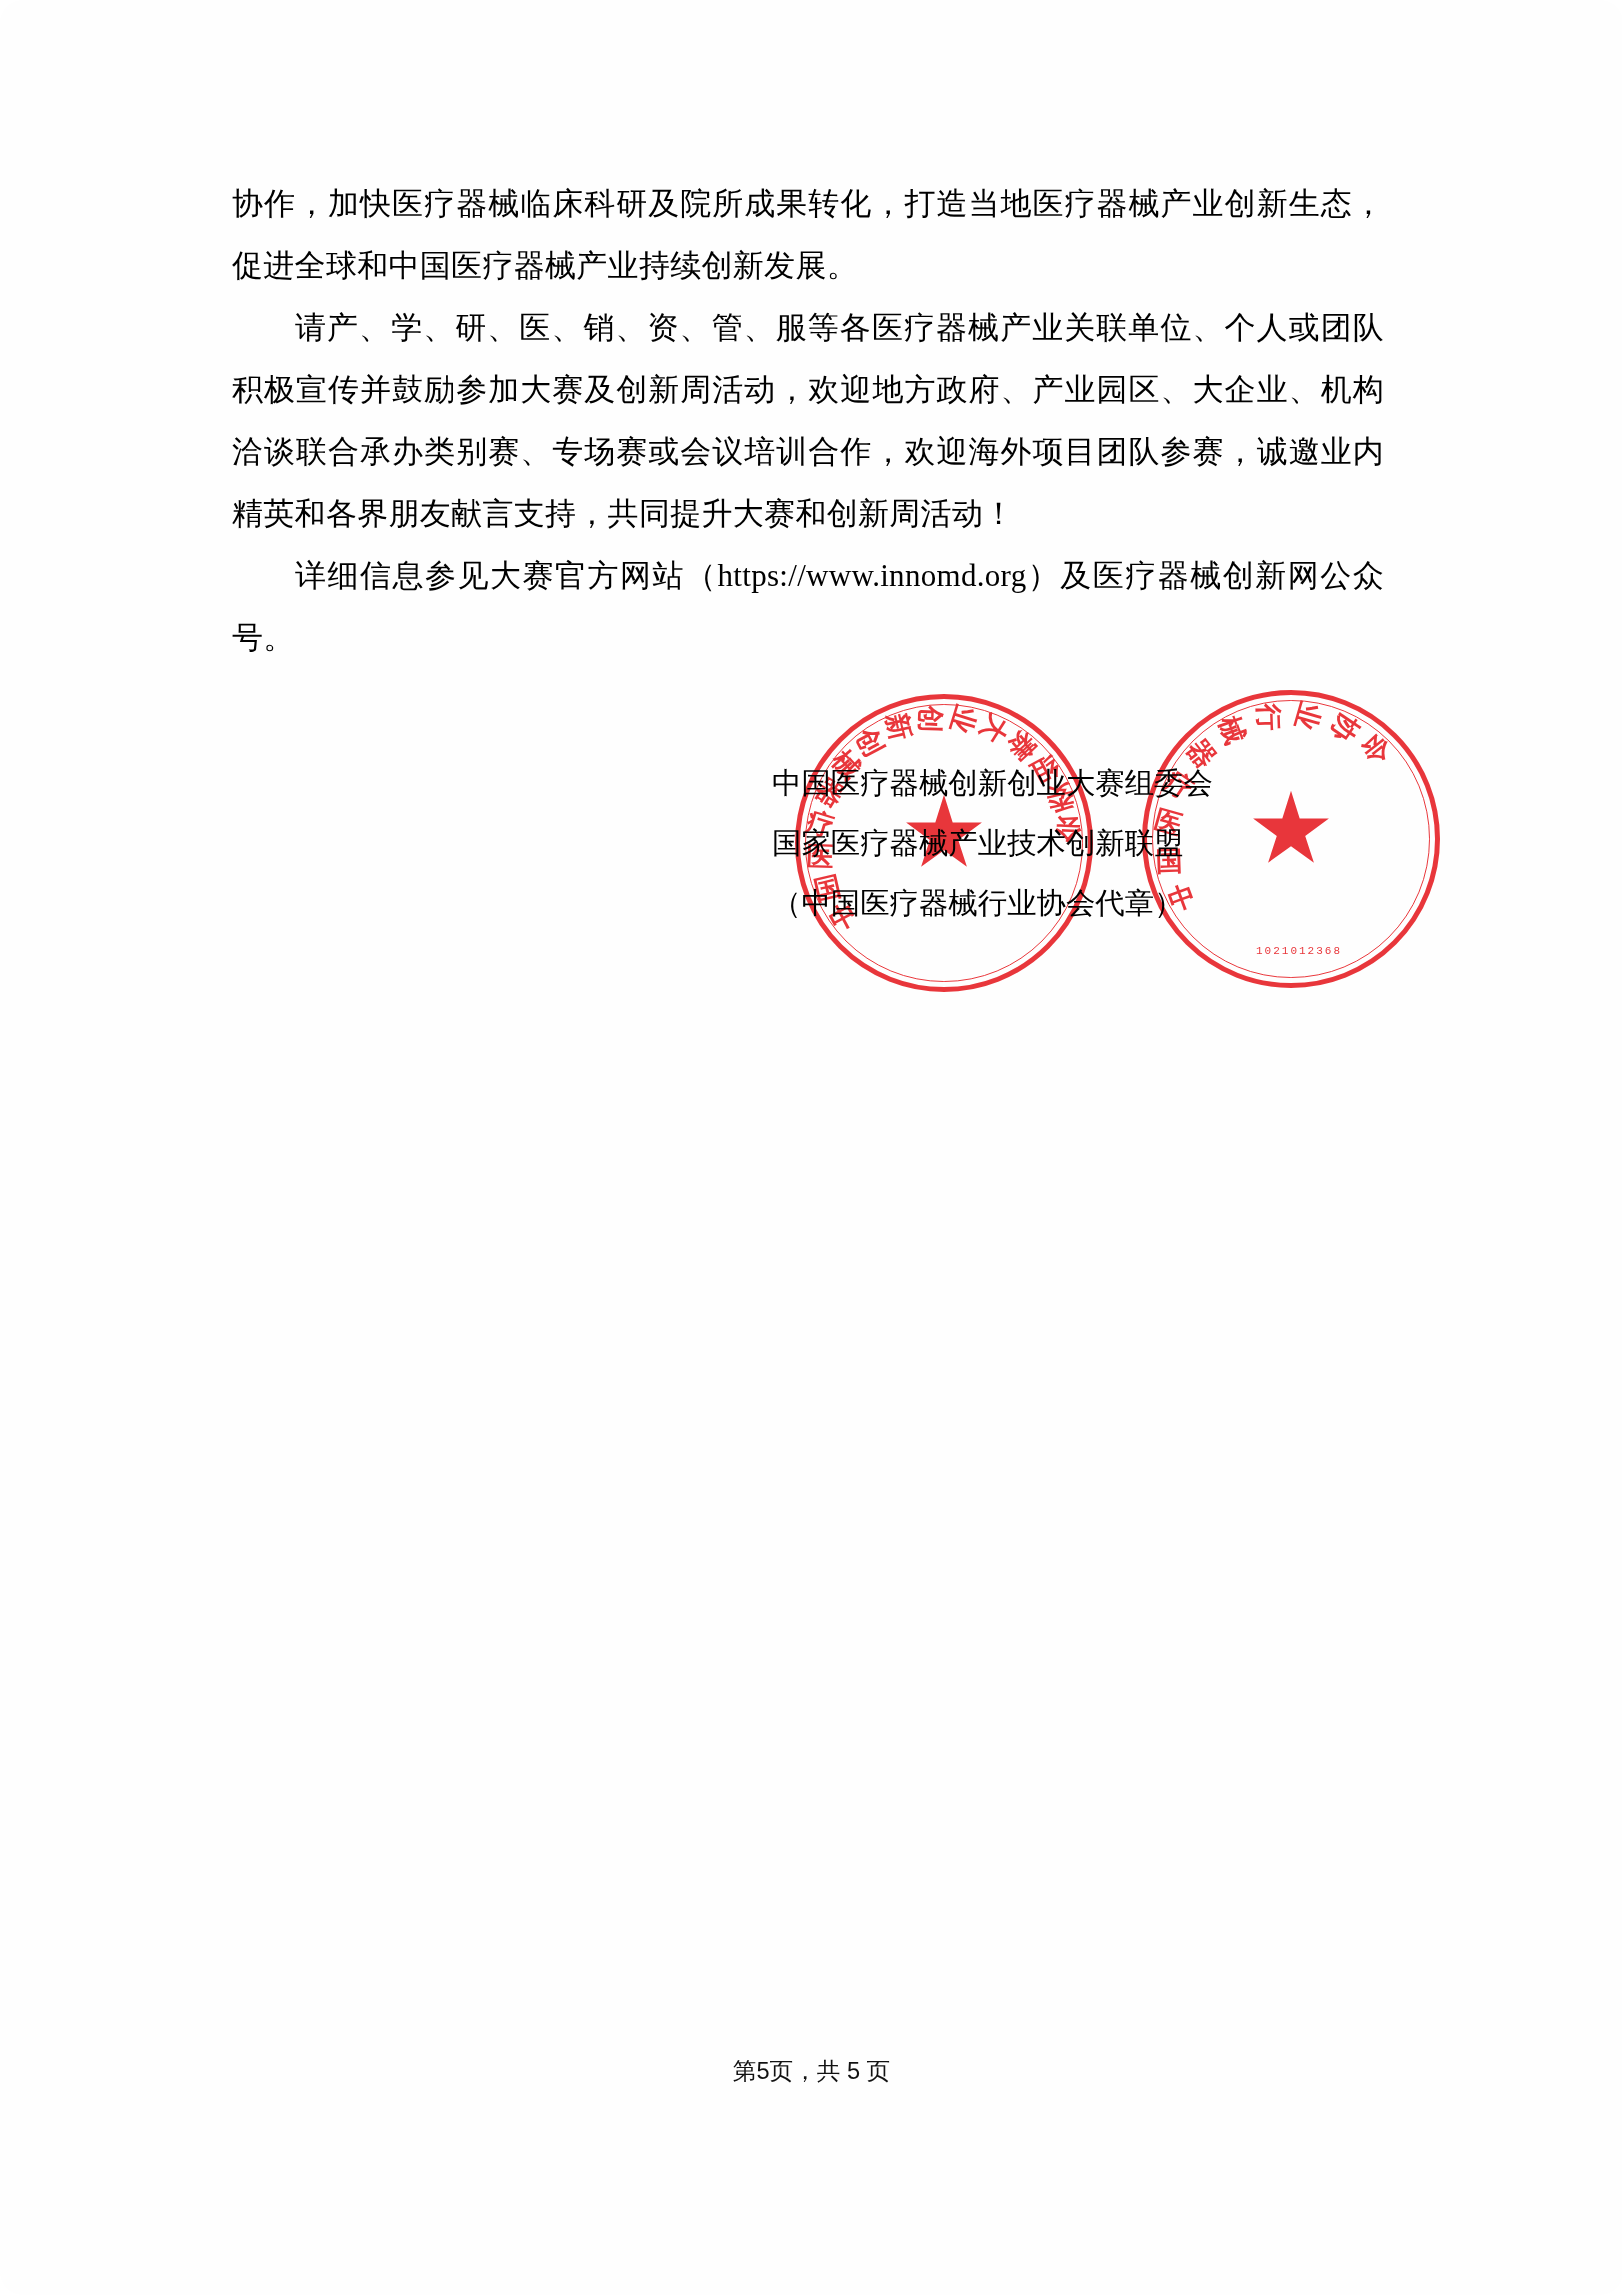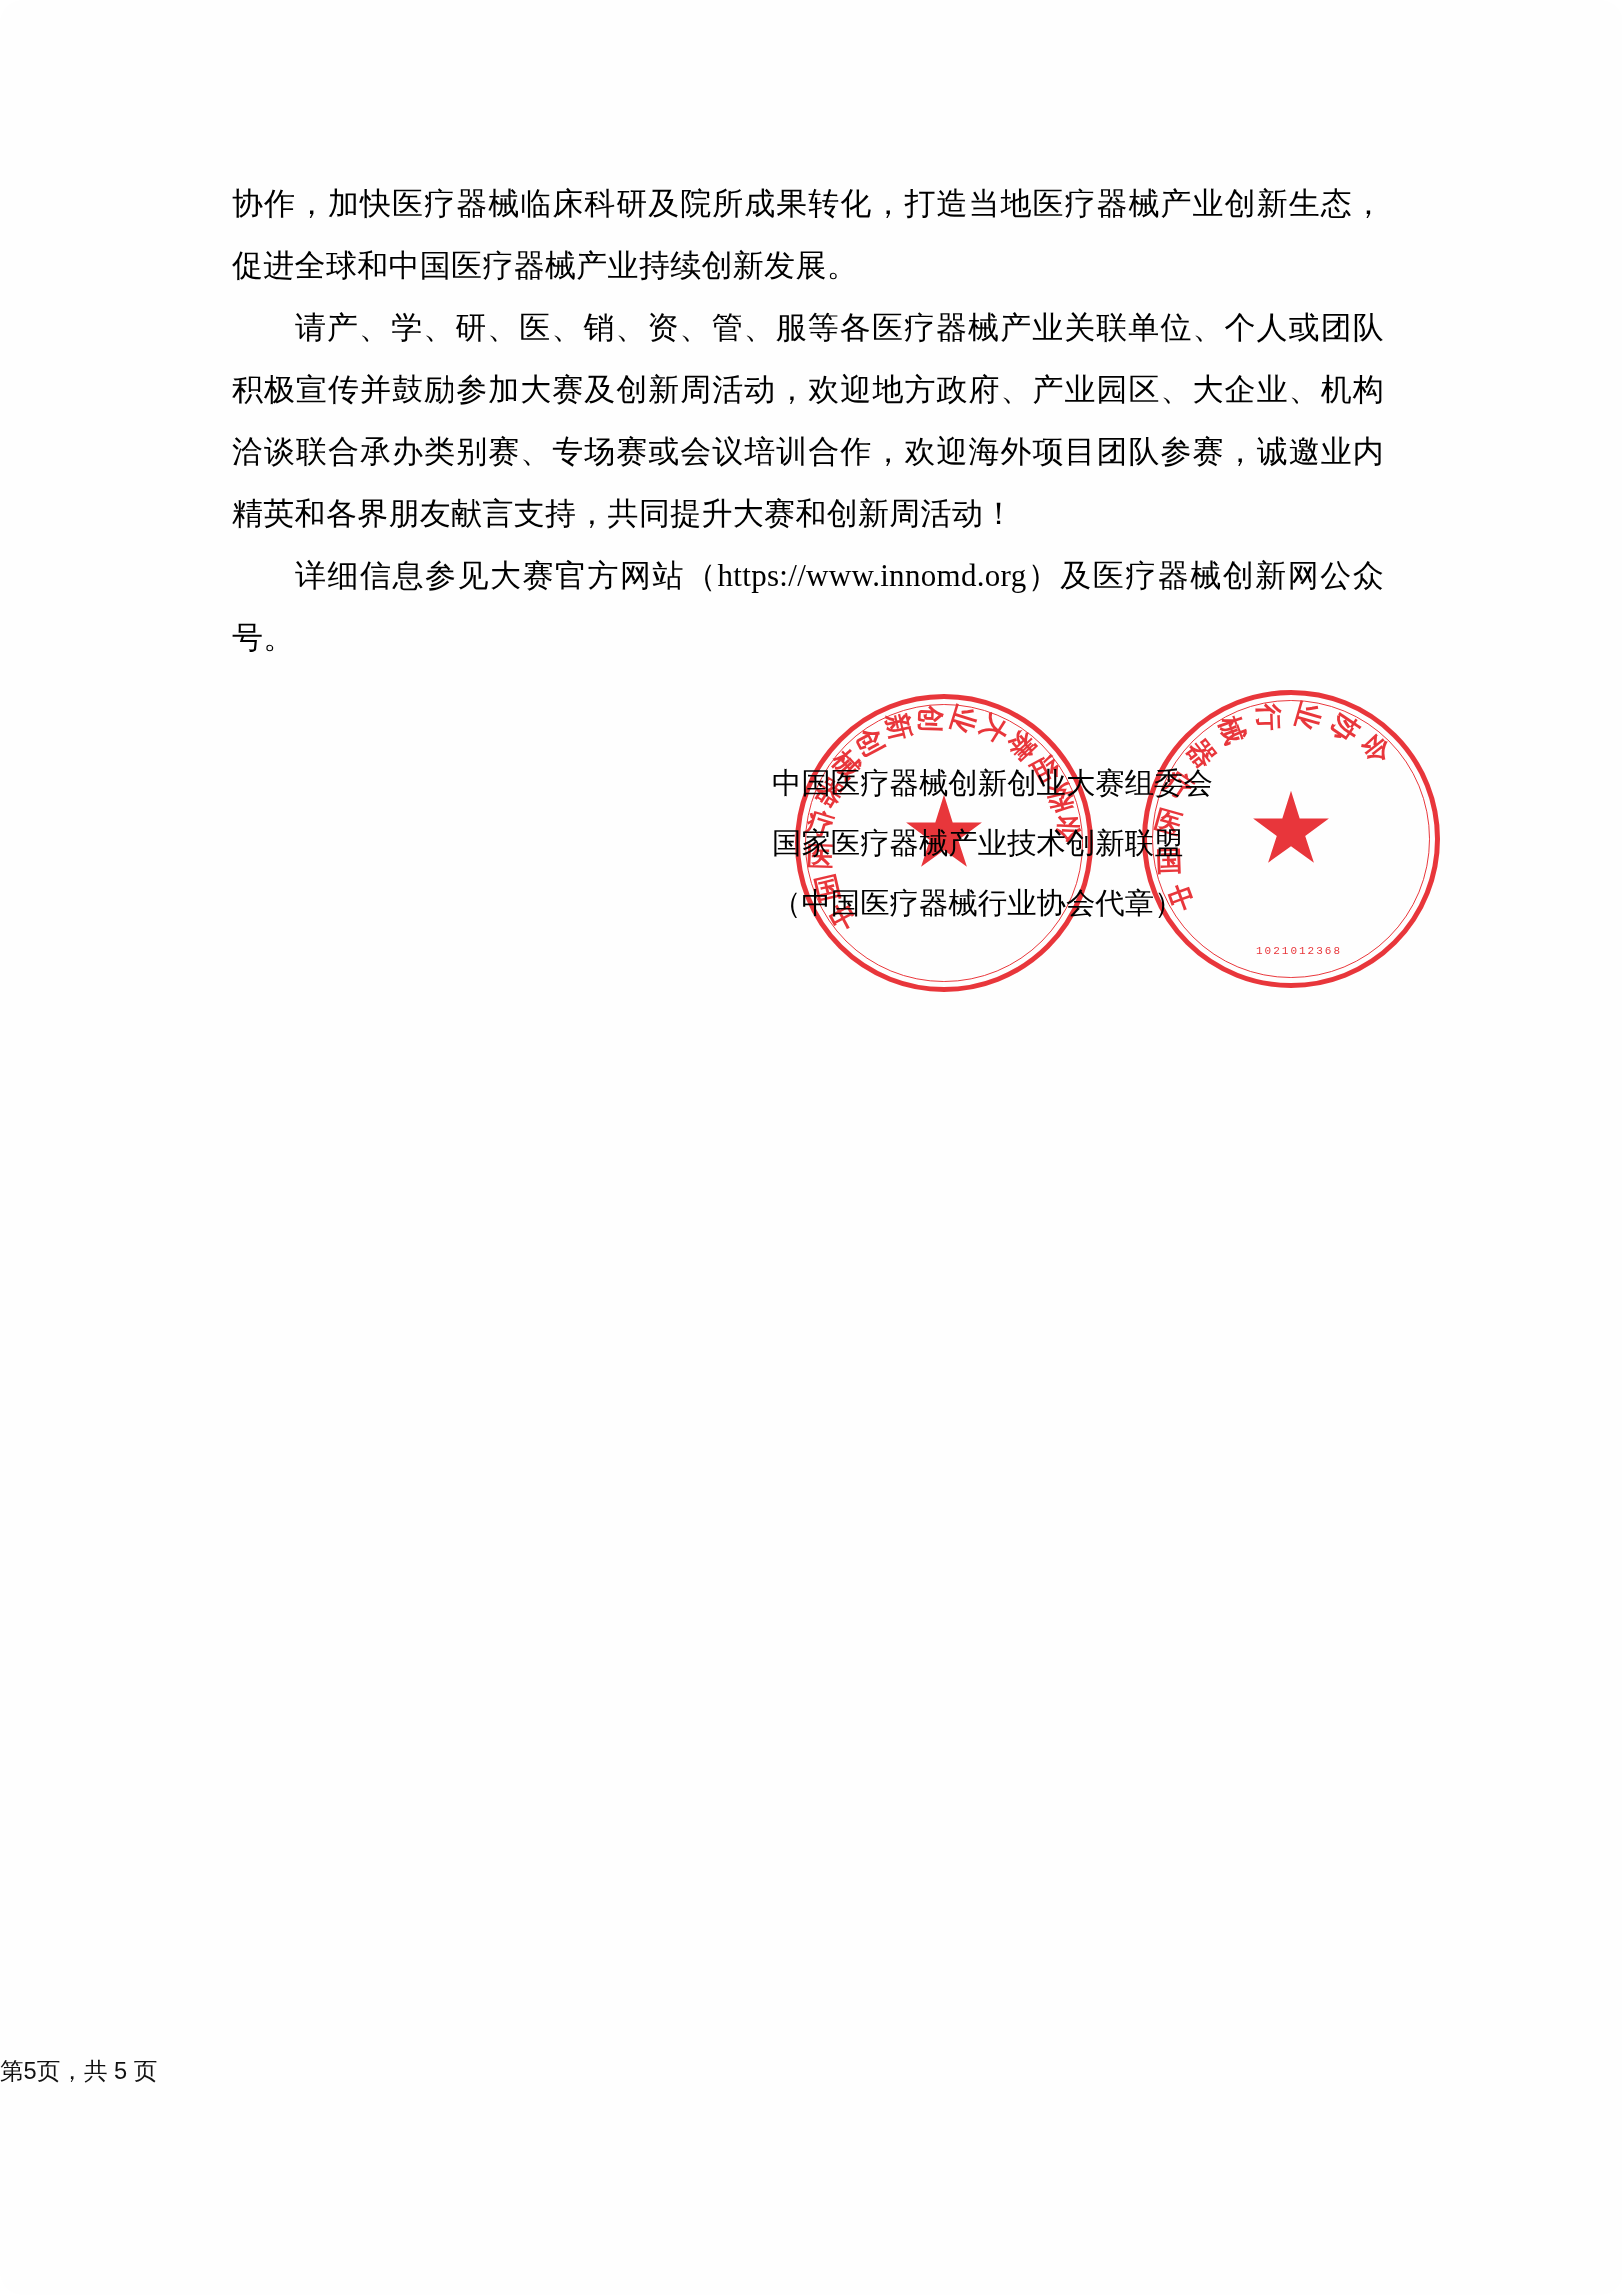--- a/index.html
+++ b/index.html
@@ -128,20 +128,21 @@
     font-family: "Liberation Mono", monospace;
     white-space: nowrap;
     margin-left: 8px;
   }
 
   .footer {
     position: absolute;
     left: 0;
     top: 2055px;
     width: 1623px;
+    text-align: center;
     font-size: 23.6px;
     color: #111;
     font-family: "Liberation Sans", sans-serif;
   }
 </style>
 </head>
 <body>
 
 <div class="page">
 

